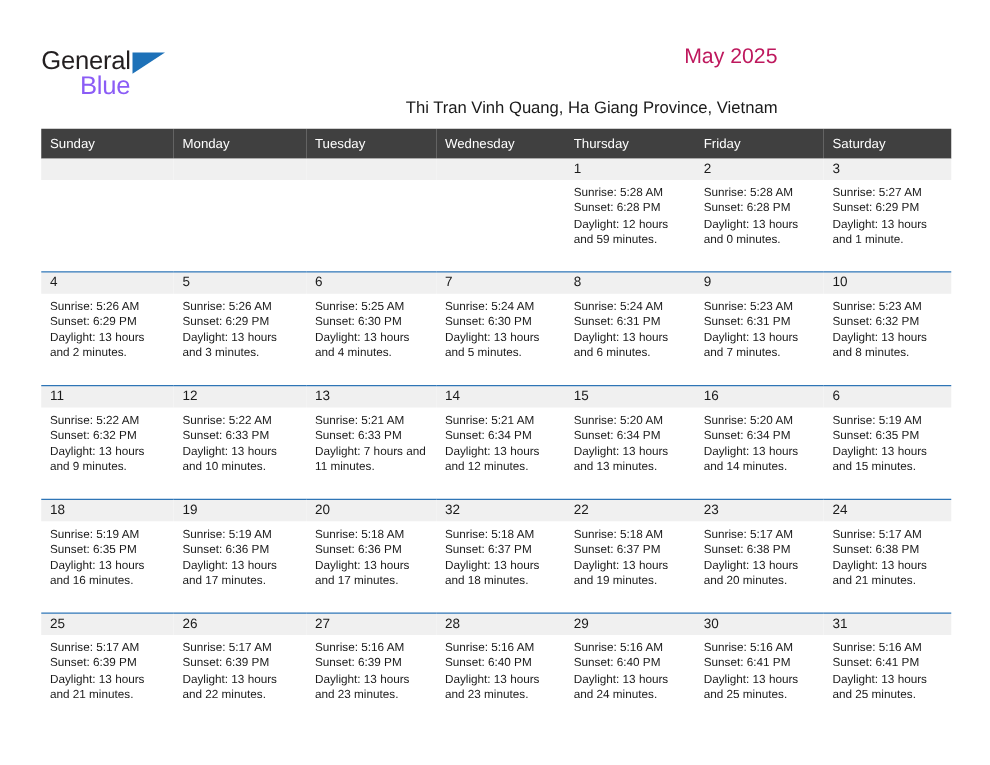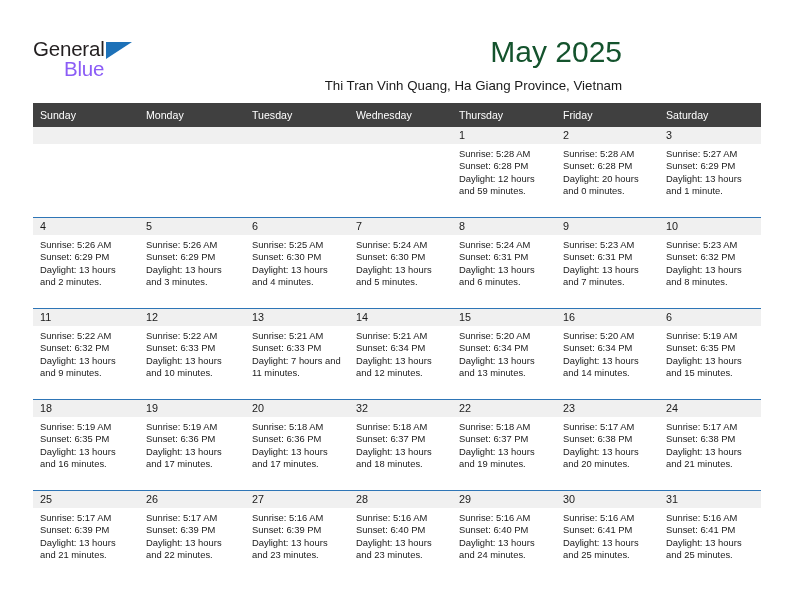--- a/index.html
+++ b/index.html
@@ -64,22 +64,22 @@
     font-size: 20.5px;
     letter-spacing: -0.2px;
     color: #8b5cf6;
     line-height: 20px;
   }
 
   .month-title {
     position: absolute;
     right: 35px;
     top: 35px;
-    font-size: 30px;
-    color: #14532d;
+    font-size: 17px;
+    color: #be185d;
     text-align: right;
     white-space: nowrap;
   }
 
   .location-title {
     position: absolute;
     right: 35px;
     top: 78px;
     font-size: 13.3px;
     color: #1a1a1a;
@@ -223,21 +223,21 @@
               <div>Sunrise: 5:28 AM</div>
               <div>Sunset: 6:28 PM</div>
               <div>Daylight: 12 hours and 59 minutes.</div>
             </div>
           </td>
           <td>
             <div class="daynum">2</div>
             <div class="cellbody">
               <div>Sunrise: 5:28 AM</div>
               <div>Sunset: 6:28 PM</div>
-              <div>Daylight: 20 hours and 0 minutes.</div>
+              <div>Daylight: 13 hours and 0 minutes.</div>
             </div>
           </td>
           <td>
             <div class="daynum">3</div>
             <div class="cellbody">
               <div>Sunrise: 5:27 AM</div>
               <div>Sunset: 6:29 PM</div>
               <div>Daylight: 13 hours and 1 minute.</div>
             </div>
           </td>

